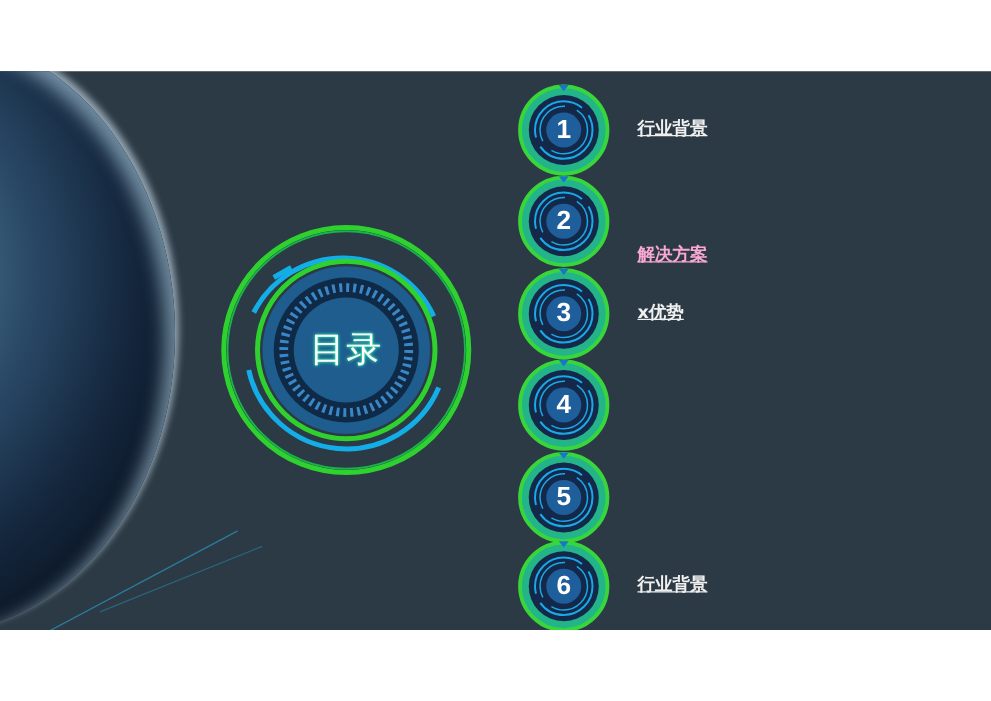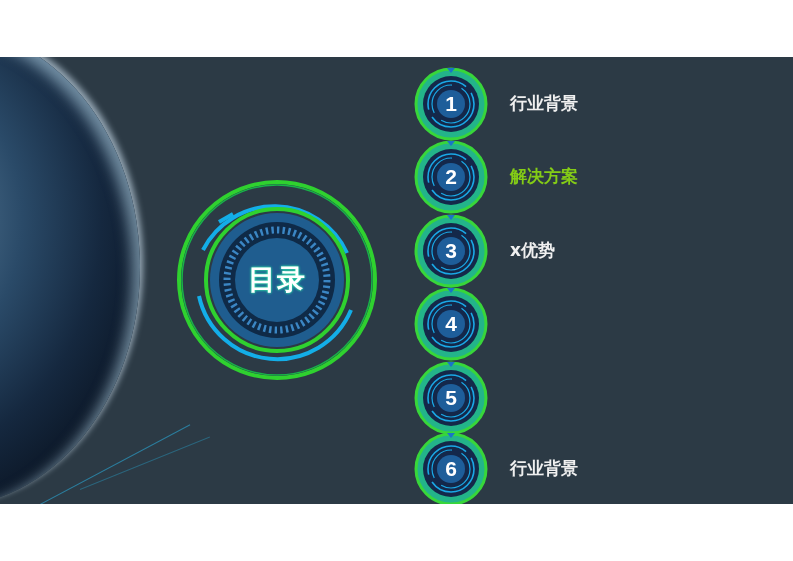--- a/index.html
+++ b/index.html
@@ -5,28 +5,28 @@
   html,body{margin:0;padding:0;background:#ffffff;}
   body{width:793px;height:561px;position:relative;overflow:hidden;font-family:"DejaVu Sans","Liberation Sans",sans-serif;}
   .slide{position:absolute;left:0;top:57px;width:793px;height:447px;background:#2c3a45;overflow:hidden;}
   .earth{position:absolute;left:-250px;top:-30px;width:390px;height:480px;border-radius:50%;
     background:radial-gradient(ellipse at 35% 40%, #9fb6c8 0%, #4c6f8c 18%, #2a4a68 38%, #15283f 60%, #0a1422 80%, #050a12 100%);
     box-shadow: 3px -3px 6px rgba(220,240,255,0.6), inset -8px 6px 14px rgba(190,225,245,0.55);}
   .ray{position:absolute;height:1px;background:#2a8fb4;transform-origin:left center;opacity:.8;}
   .toc{position:absolute;left:175px;top:121px;width:204px;height:204px;}
   .toc svg{width:100%;height:100%;}
   .toc-title{position:absolute;left:0;top:0;width:204px;height:204px;display:flex;align-items:center;justify-content:center;
-    font-weight:bold;font-size:28px;color:#ffffff;letter-spacing:1px;text-shadow:0 0 3px #2ee6a8,0 0 2px #2ee6a8;}
+    font-weight:normal;font-size:28px;color:#ffffff;letter-spacing:1px;text-shadow:0 0 3px #2ee6a8,0 0 2px #2ee6a8;}
   .item{position:absolute;left:414px;width:300px;height:74px;}
   .badge{position:absolute;left:0;top:0;width:74px;height:74px;}
   .badge svg{width:100%;height:100%;}
   .num{position:absolute;left:0;top:0;width:74px;height:74px;display:flex;align-items:center;justify-content:center;
     color:#fff;font-weight:bold;font-size:21px;font-family:"Liberation Sans",sans-serif;}
-  .label{position:absolute;left:96px;top:23px;font-size:17px;font-weight:bold;color:#f0f0f0;white-space:nowrap;line-height:26px;}
-  .label.active{color:#84cc16;}
+  .label{position:absolute;left:96px;top:23px;font-size:14px;font-weight:bold;color:#f0f0f0;white-space:nowrap;line-height:26px;text-decoration:underline;}
+  .label.active{color:#f9a8d4;margin-top:28px;}
 </style>
 </head>
 <body>
 
 <div class="slide">
   <div class="earth"></div>
   <div class="ray" style="left:40px;top:447px;width:170px;transform:rotate(-28deg);"></div>
   <div class="ray" style="left:80px;top:432px;width:140px;transform:rotate(-22deg);opacity:.5"></div>
 
   <div class="toc">

